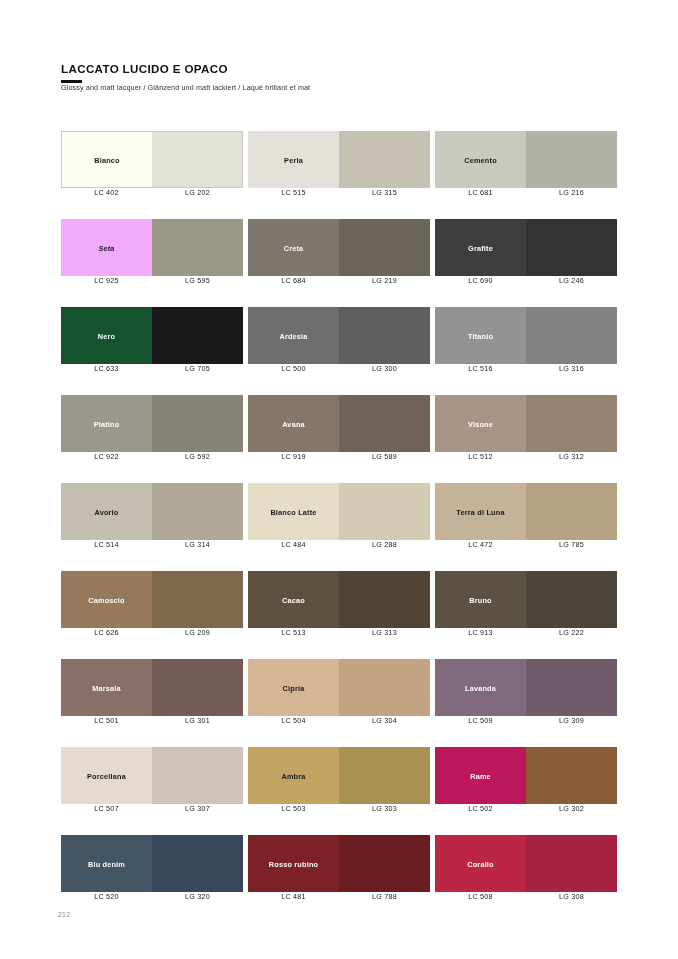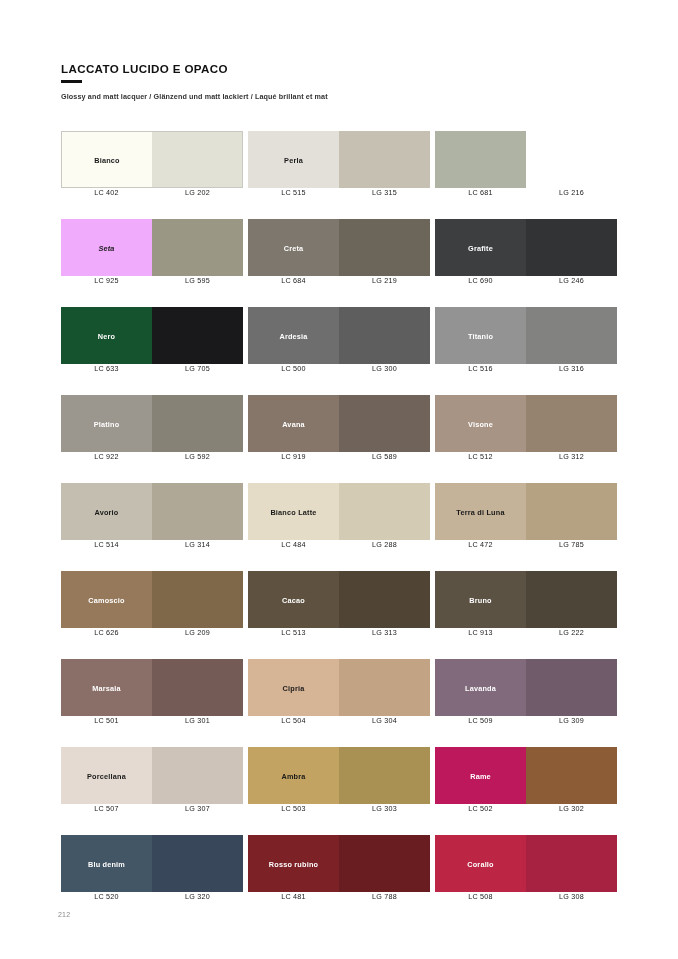--- a/index.html
+++ b/index.html
@@ -41,23 +41,21 @@
   #title-rule {
     width: 21px;
     height: 2.6px;
     background: #111111;
     margin-top: 4px;
   }
   #subtitle {
     font-size: 7.2px;
     color: #333333;
     letter-spacing: 0.12px;
-    margin-top: 9px;
     line-height: 10px;
-    font-weight: bold;
   }
 
   
   #grid {
     position: absolute;
     left: 61px;
     top: 131px;
     width: 556px;
     display: grid;
     grid-template-columns: repeat(3, 182px);
@@ -157,20 +155,23 @@
           </div>
           <div class="swatch-half" style="background: rgb(198, 192, 178);"></div>
         </div>
         <div class="code-row">
           <div class="code-cell">LC 515</div>
           <div class="code-cell">LG 315</div>
         </div>
       </div>
       <div class="swatch-cell">
         <div class="swatch-pair">
+          <div class="swatch-half" style="background: rgb(201, 201, 191);">
+            <div class="swatch-name name-dark">Cemento</div>
+          </div>
           <div class="swatch-half" style="background: rgb(175, 179, 164);"></div>
         </div>
         <div class="code-row">
           <div class="code-cell">LC 681</div>
           <div class="code-cell">LG 216</div>
         </div>
       </div>
       <div class="swatch-cell">
         <div class="swatch-pair">
           <div class="swatch-half" style="background: #f0abfc; font-style: italic;">

